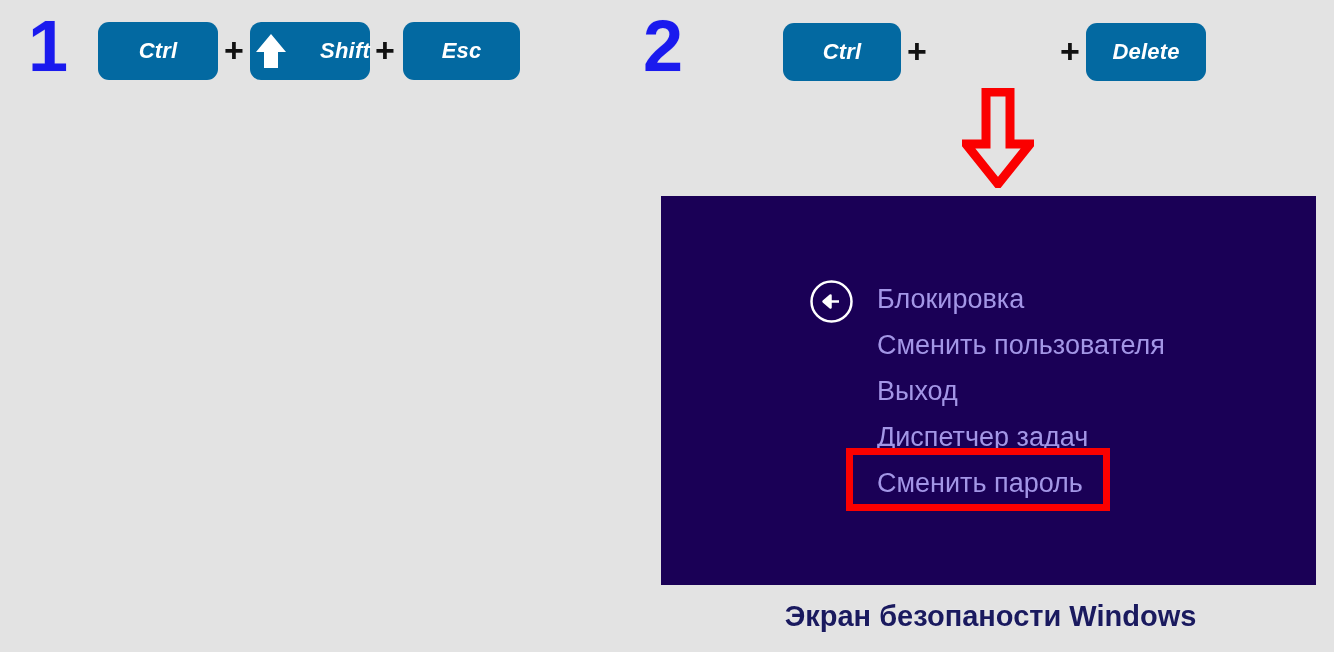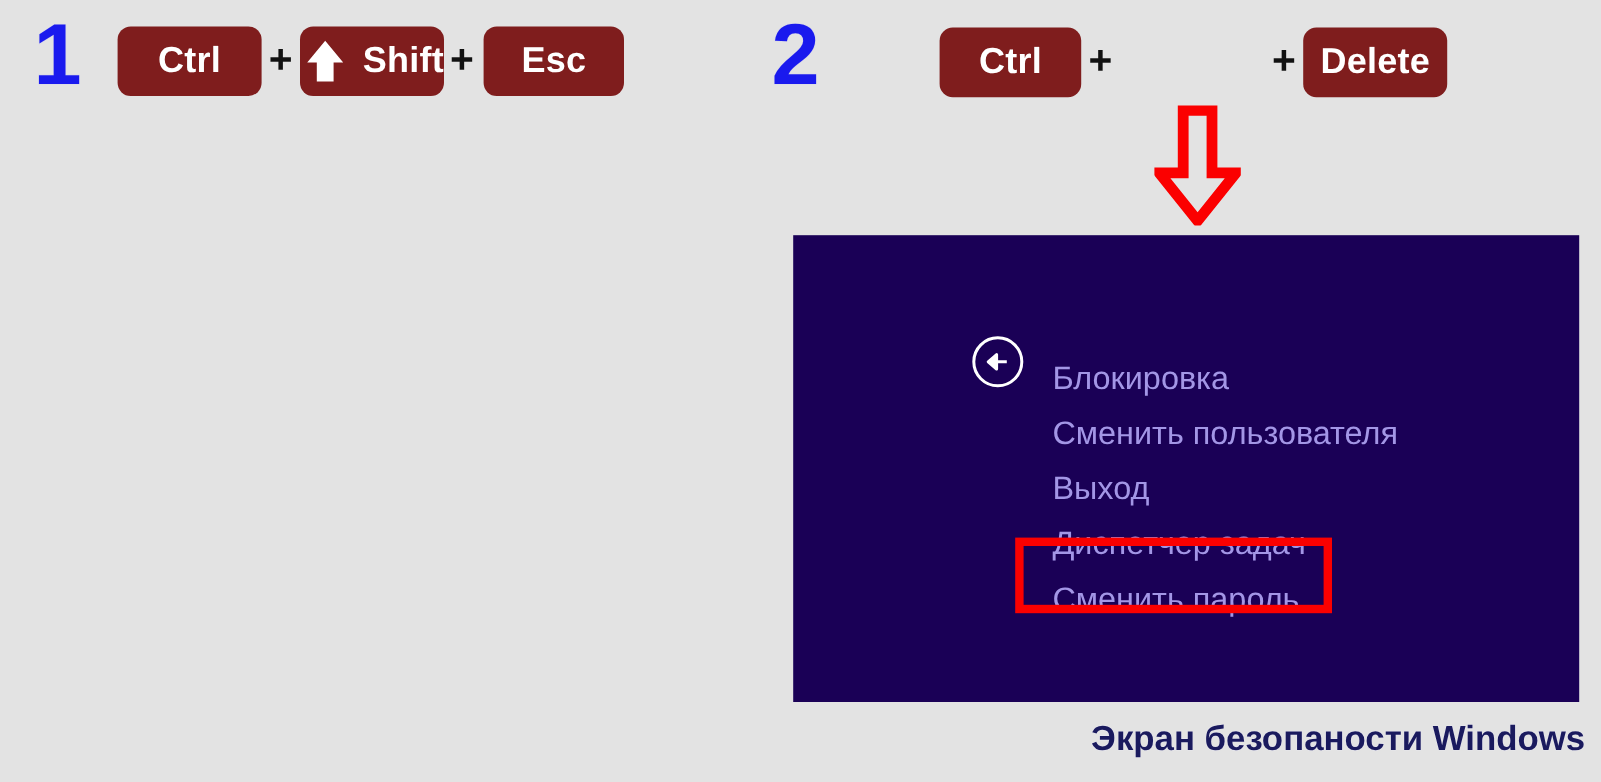--- a/index.html
+++ b/index.html
@@ -29,31 +29,32 @@
     -webkit-text-stroke: 1px #d8d8e8;
     paint-order: stroke fill;
     user-select: none;
   }
   #step-1 { left: 28px; top: 10px; font-size: 72px; }
   #step-2 { left: 643px; top: 10px; font-size: 72px; }
 
   
   .keycap {
     position: absolute;
-    background: #7f1d1d;
+    background: #0369a1;
     border-radius: 11px;
     color: #ffffff;
-    font-size: 30px;
+    font-size: 22px;
     font-weight: bold;
     display: flex;
     align-items: center;
     justify-content: center;
     box-sizing: border-box;
     letter-spacing: .2px;
     height: 58px;
+    font-style: italic;
   }
   .keycap.with-glyph {
     justify-content: space-between;
     padding-left: 4px;
   }
   .plus {
     position: absolute;
     color: #111111;
     font-size: 34px;
     font-weight: bold;
@@ -104,21 +105,21 @@
   #back-button {
     position: absolute;
     left: 809px;
     top: 279px;
     width: 45px;
     height: 45px;
   }
   #menu-list {
     position: absolute;
     left: 877px;
-    top: 292px;
+    top: 276px;
     width: 420px;
   }
   .menu-item {
     color: #a396e6;
     font-size: 27px;
     line-height: 46px;
     white-space: nowrap;
     font-weight: normal;
   }
   #highlight-box {
@@ -131,21 +132,21 @@
     box-sizing: border-box;
     pointer-events: none;
   }
 
   
   #caption {
     position: absolute;
     left: 0;
     top: 600px;
     width: 1321px;
-    text-align: right;
+    text-align: center;
     color: #1a1a5e;
     font-size: 29px;
     font-weight: bold;
     -webkit-text-stroke: .6px #e8e8f2;
     paint-order: stroke fill;
   }
   #caption .cap-inner { padding-left: 660px; }
 </style>
 </head>
 <body>

